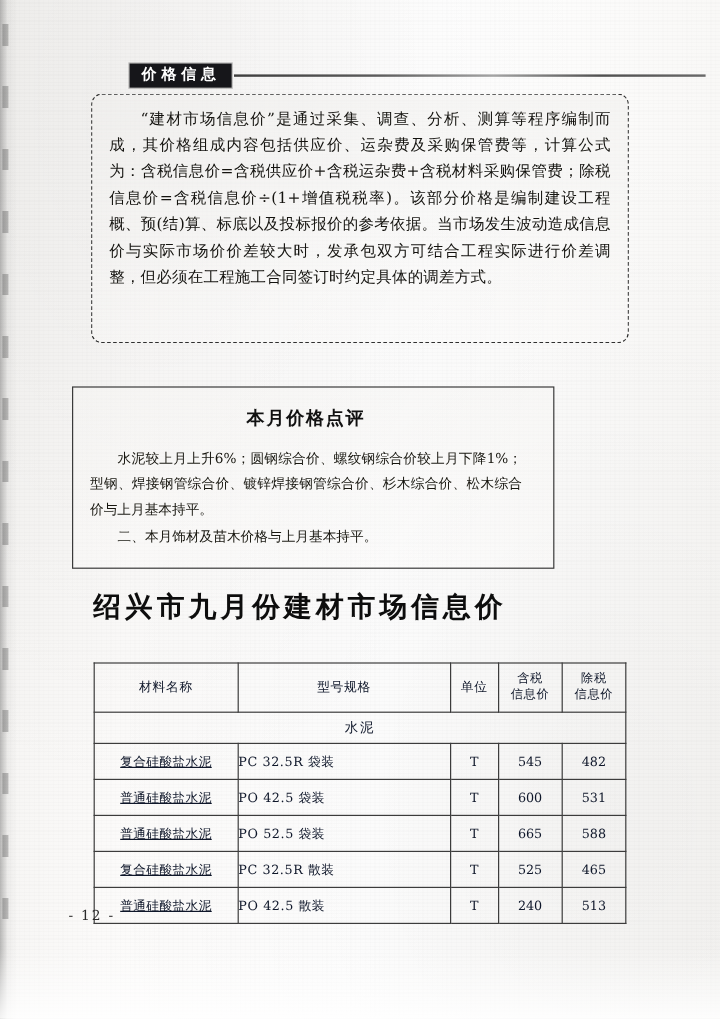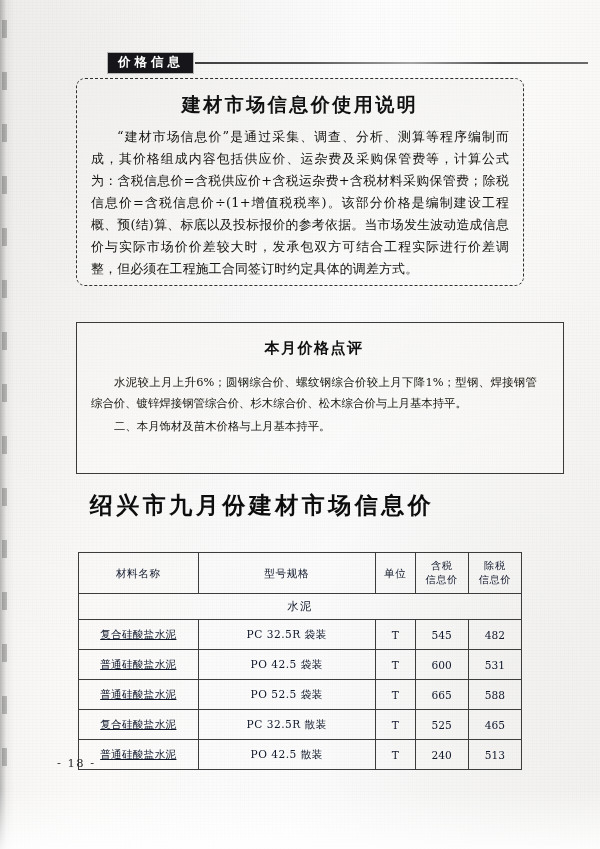--- a/index.html
+++ b/index.html
@@ -113,22 +113,22 @@
     color: #14130f;
     text-align: justify;
     text-indent: 26px;
     font-family: "DejaVu Serif", "Liberation Serif", serif;
     letter-spacing: .2px;
   }
 
   
   .box-review {
     position: absolute;
-    left: 76px; top: 322px;
-    width: 488px;
+    left: 60px; top: 322px;
+    width: 402px;
     height: 152px;
     border: 1.2px solid #3a3a3a;
     box-sizing: border-box;
     padding: 12px 26px 8px 14px;
     background: linear-gradient(180deg, rgba(246,245,243,.5), rgba(253,252,251,.3));
   }
   .review-title {
     text-align: center;
     font-size: 15px;
     font-weight: 700;
@@ -144,21 +144,21 @@
     text-align: justify;
     text-indent: 23px;
     font-family: "DejaVu Serif", "Liberation Serif", serif;
     margin: 0 0 2px 0;
     letter-spacing: 0px;
   }
 
   
   .main-heading {
     position: absolute;
-    left: 12px; top: 490px;
+    left: 0; top: 490px;
     width: 476px;
     text-align: center;
     font-size: 23px;
     font-weight: 700;
     letter-spacing: 3.5px;
     color: #0d0d0d;
     font-family: "DejaVu Sans", "Liberation Sans", sans-serif;
     padding-left: 12px;
   }
 
@@ -201,21 +201,21 @@
   .td-name {
     height: 29px;
     text-align: center;
     font-size: 10.6px;
     letter-spacing: .3px;
     vertical-align: middle;
     text-decoration: underline;
   }
   .td-spec {
     height: 29px;
-    text-align: center;
+    text-align: left;
     font-size: 10.6px;
     letter-spacing: .5px;
     vertical-align: middle;
   }
   .td-unit, .td-num {
     height: 29px;
     text-align: center;
     font-size: 10.6px;
     vertical-align: middle;
   }
@@ -252,21 +252,20 @@
 <div class="gutter-marks"></div>
 
 <div class="content">
 
   <div class="header-row">
     <div class="badge">价格信息</div>
     <div class="badge-rule"></div>
   </div>
 
   <div class="box-notice">
-    <div class="notice-title">建材市场信息价使用说明</div>
     <div class="notice-body">“建材市场信息价”是通过采集、调查、分析、测算等程序编制而成，其价格组成内容包括供应价、运杂费及采购保管费等，计算公式为：含税信息价=含税供应价+含税运杂费+含税材料采购保管费；除税信息价=含税信息价÷(1+增值税税率)。该部分价格是编制建设工程概、预(结)算、标底以及投标报价的参考依据。当市场发生波动造成信息价与实际市场价价差较大时，发承包双方可结合工程实际进行价差调整，但必须在工程施工合同签订时约定具体的调差方式。</div>
   </div>
 
   <div class="box-review">
     <div class="review-title">本月价格点评</div>
     <p class="review-para">水泥较上月上升6%；圆钢综合价、螺纹钢综合价较上月下降1%；型钢、焊接钢管综合价、镀锌焊接钢管综合价、杉木综合价、松木综合价与上月基本持平。</p>
     <p class="review-para">二、本月饰材及苗木价格与上月基本持平。</p>
   </div>
 
   <div class="main-heading">绍兴市九月份建材市场信息价</div>
@@ -332,17 +331,17 @@
           <td class="td-name">普通硅酸盐水泥</td>
           <td class="td-spec">PO 42.5 散装</td>
           <td class="td-unit">T</td>
           <td class="td-num">240</td>
           <td class="td-num">513</td>
         </tr>
       </tbody>
     </table>
   </div>
 
-  <div class="page-number">- 18 -</div>
+  <div class="page-number">- 12 -</div>
 
 </div>
 
 <div class="bottom-fade"></div>
 
 </body></html>

